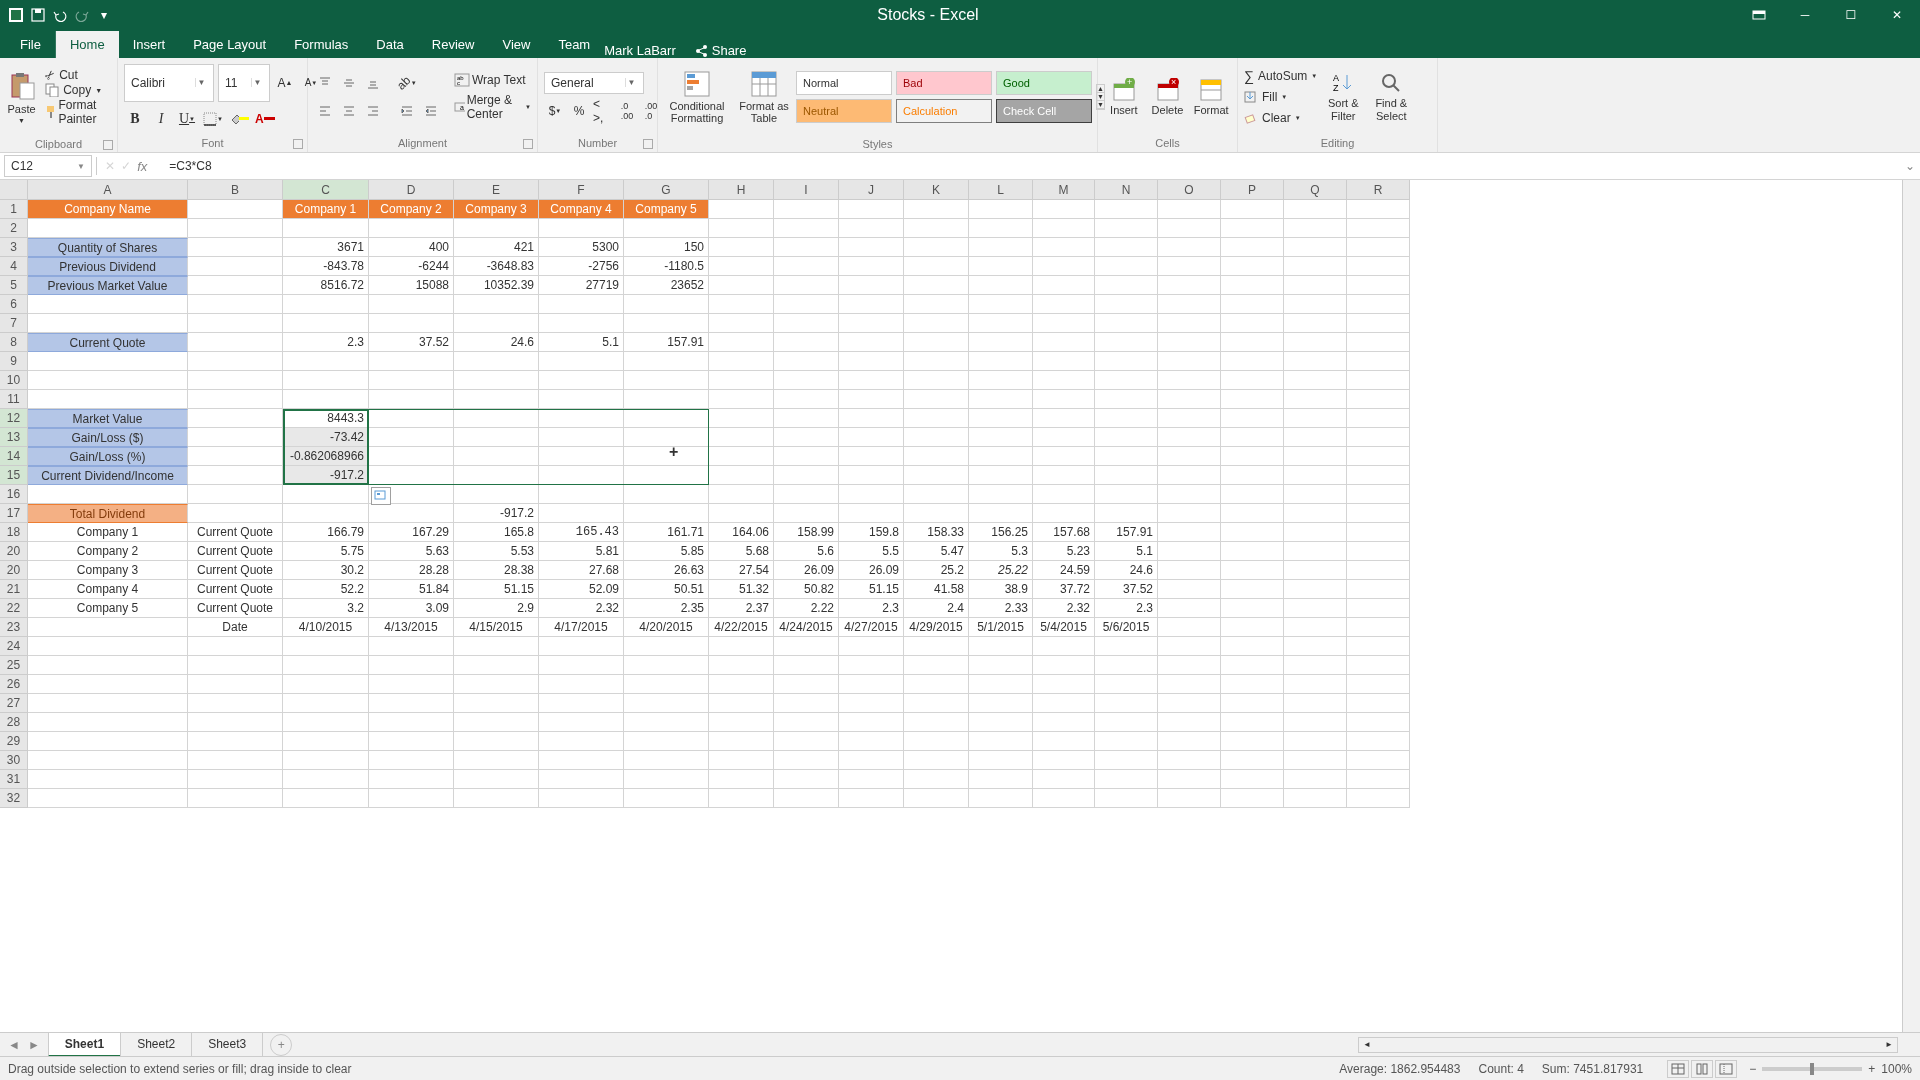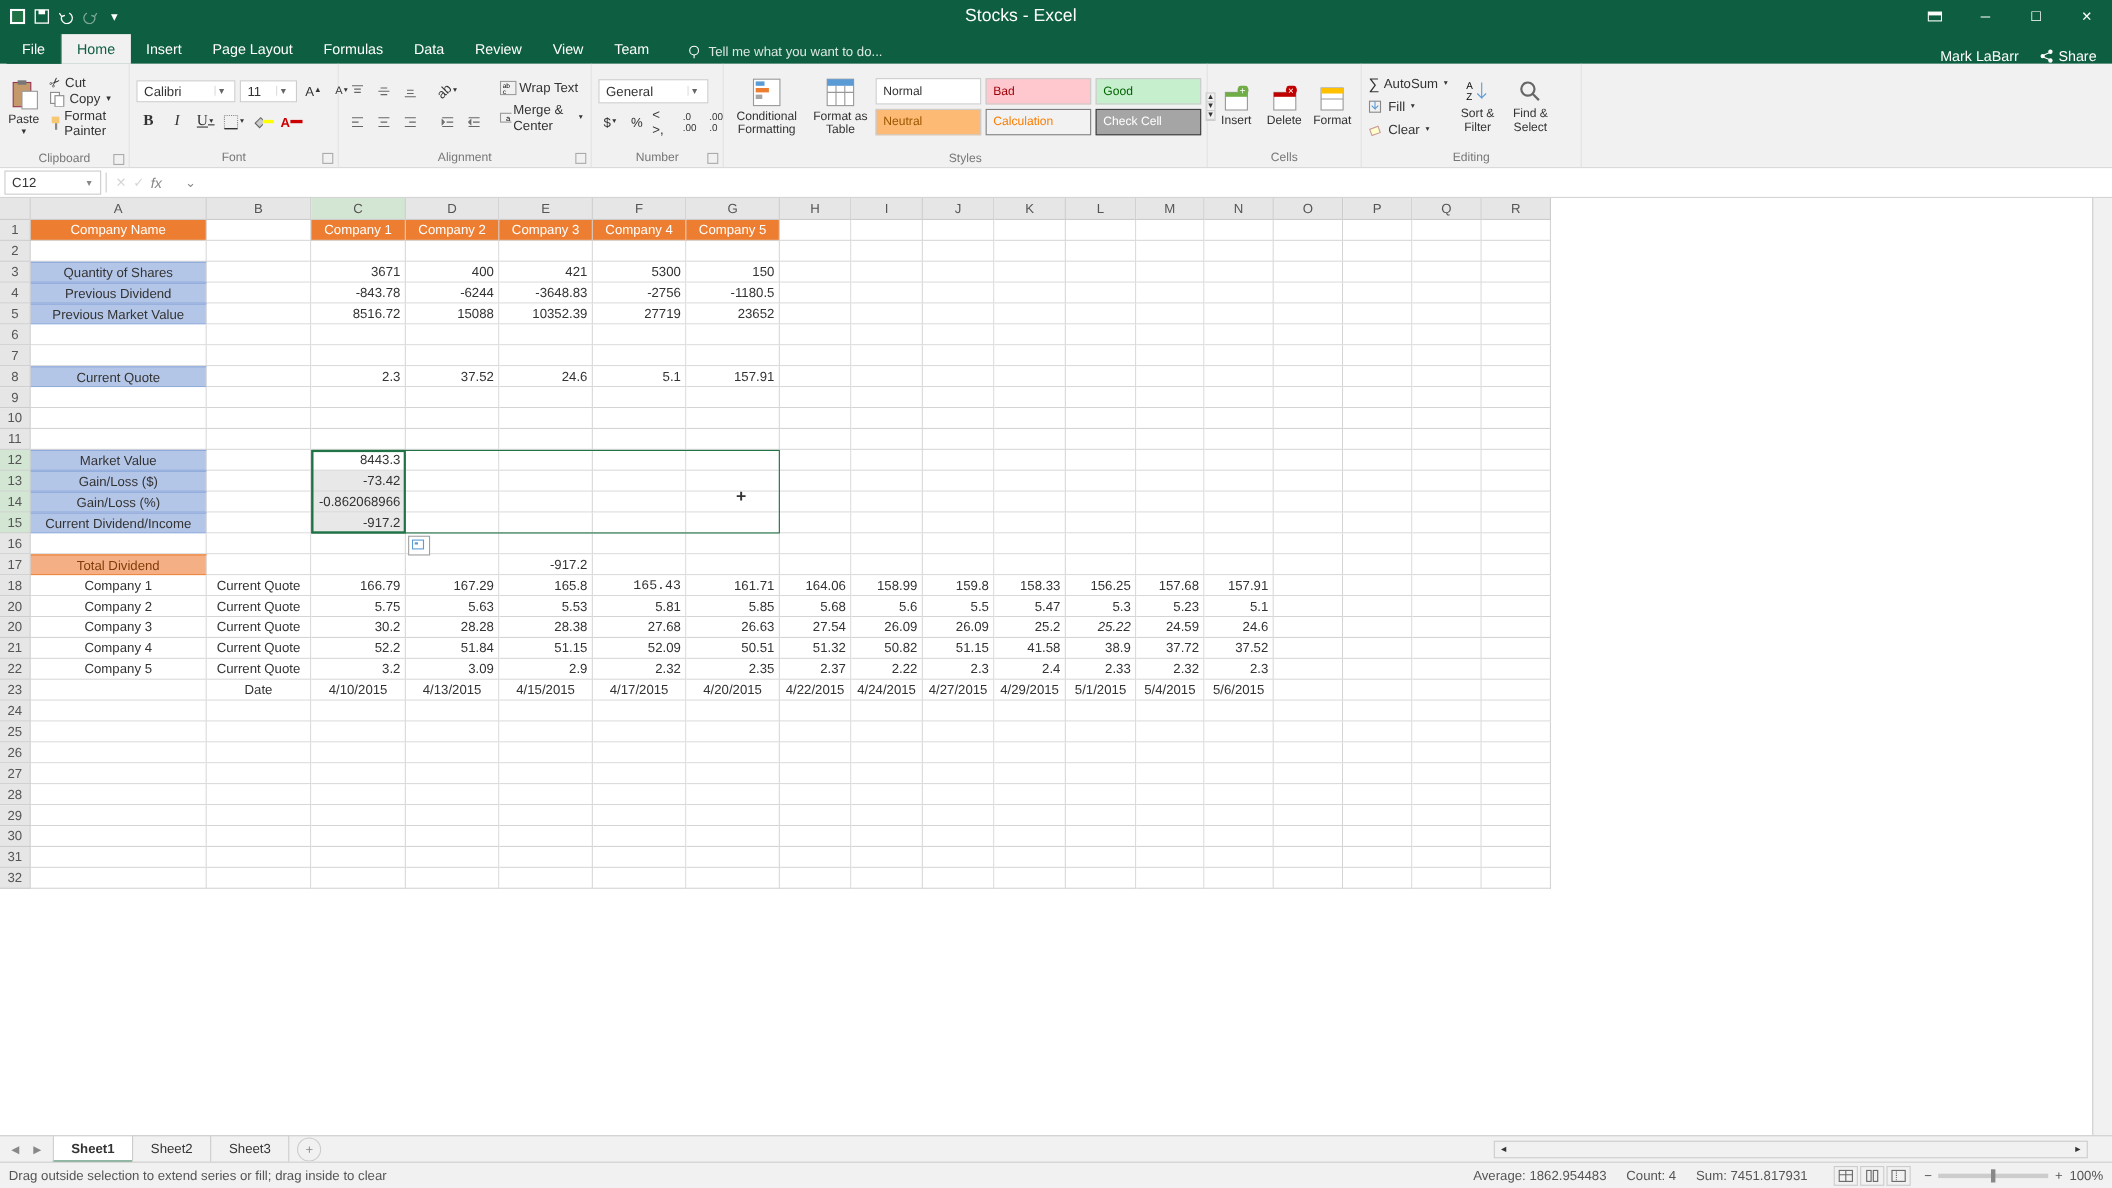--- a/index.html
+++ b/index.html
@@ -31,21 +31,21 @@
 .group-label .dlg { position: absolute; right: 4px; bottom: 3px; width: 10px; height: 10px; border: 1px solid #aaa; }
 
 .big-btn { display: flex; flex-direction: column; align-items: center; justify-content: center; width: 46px; height: 70px; font-size: 11px; gap: 2px; }
 
 .clip-col { display: flex; flex-direction: column; justify-content: center; gap: 1px; font-size: 12px; padding-left: 4px; }
 .clip-col div { display: flex; align-items: center; gap: 4px; }
 .scissors { transform: rotate(-45deg); }
 
 .font-col { display: flex; flex-direction: column; gap: 6px; }
 .font-row { display: flex; align-items: center; gap: 4px; }
-.font-combo { border: 1px solid #ccc; background: #fff; height: 20px; display: flex; align-items: center; padding: 0 6px; }
+.font-combo { border: 1px solid #ccc; background: #fff; height: 38px; display: flex; align-items: center; padding: 0 6px; }
 .font-name { width: 64px; }
 .font-size { width: 26px; }
 .combo-arrow { width: 12px; border-left: 1px solid #ddd; text-align: center; font-size: 8px; color: #666; }
 .btn-s { width: 22px; height: 22px; display: flex; align-items: center; justify-content: center; border: 1px solid transparent; }
 .bold { font-weight: bold; font-family: "Times New Roman"; font-size: 14px; }
 .italic { font-style: italic; font-family: "Times New Roman"; font-size: 14px; }
 .underline { text-decoration: underline; font-family: "Times New Roman"; font-size: 14px; }
 
 .align-col { display: flex; flex-direction: column; gap: 6px; }
 .align-row { display: flex; align-items: center; gap: 2px; }
@@ -174,27 +174,20 @@
 <div class="ribbon-tabs">
   <div class="tab file">File</div>
   <div class="tab active">Home</div>
   <div class="tab">Insert</div>
   <div class="tab">Page Layout</div>
   <div class="tab">Formulas</div>
   <div class="tab">Data</div>
   <div class="tab">Review</div>
   <div class="tab">View</div>
   <div class="tab">Team</div>
-  <div class="tell-me">
-    <svg width="14" height="14">
-        <circle cx="7" cy="6" r="4" fill="none" stroke="#fff"></circle>
-        <line x1="7" y1="10" x2="7" y2="13" stroke="#fff"></line>
-      </svg>
-    <span>Tell me what you want to do...</span>
-  </div>
   <div class="right">
     <span>Mark LaBarr</span>
     <div class="share">
       <svg width="14" height="14">
           <circle cx="4" cy="7" r="2" fill="#fff"></circle>
           <circle cx="11" cy="3" r="2" fill="#fff"></circle>
           <circle cx="11" cy="11" r="2" fill="#fff"></circle>
           <line x1="5" y1="6" x2="10" y2="4" stroke="#fff"></line>
           <line x1="5" y1="8" x2="10" y2="10" stroke="#fff"></line>
         </svg>
@@ -538,20 +531,21 @@
   <div class="name-box">
       <span>C12</span>
       <span class="arrow">▼</span>
     </div>
   <div style="width:1px;height:18px;background:#ccc"></div>
   <div class="fx-btns">
     <span style="opacity:.35">✕</span>
     <span style="opacity:.35">✓</span>
     <span class="fx-label">fx</span>
   </div>
+  <div class="formula-input"><span>=C3*C8</span></div>
   <div class="formula-expand">⌄</div>
 </div>
 
 <div class="grid-area" id="grid" style="height:620px">
   <div class="corner"></div>
   <div class="col-headers" id="colh">
       <div style="width: 160px;">A</div>
       <div style="width: 95px;">B</div>
       <div class="sel" style="width: 86px;">C</div>
       <div style="width: 85px;">D</div>

